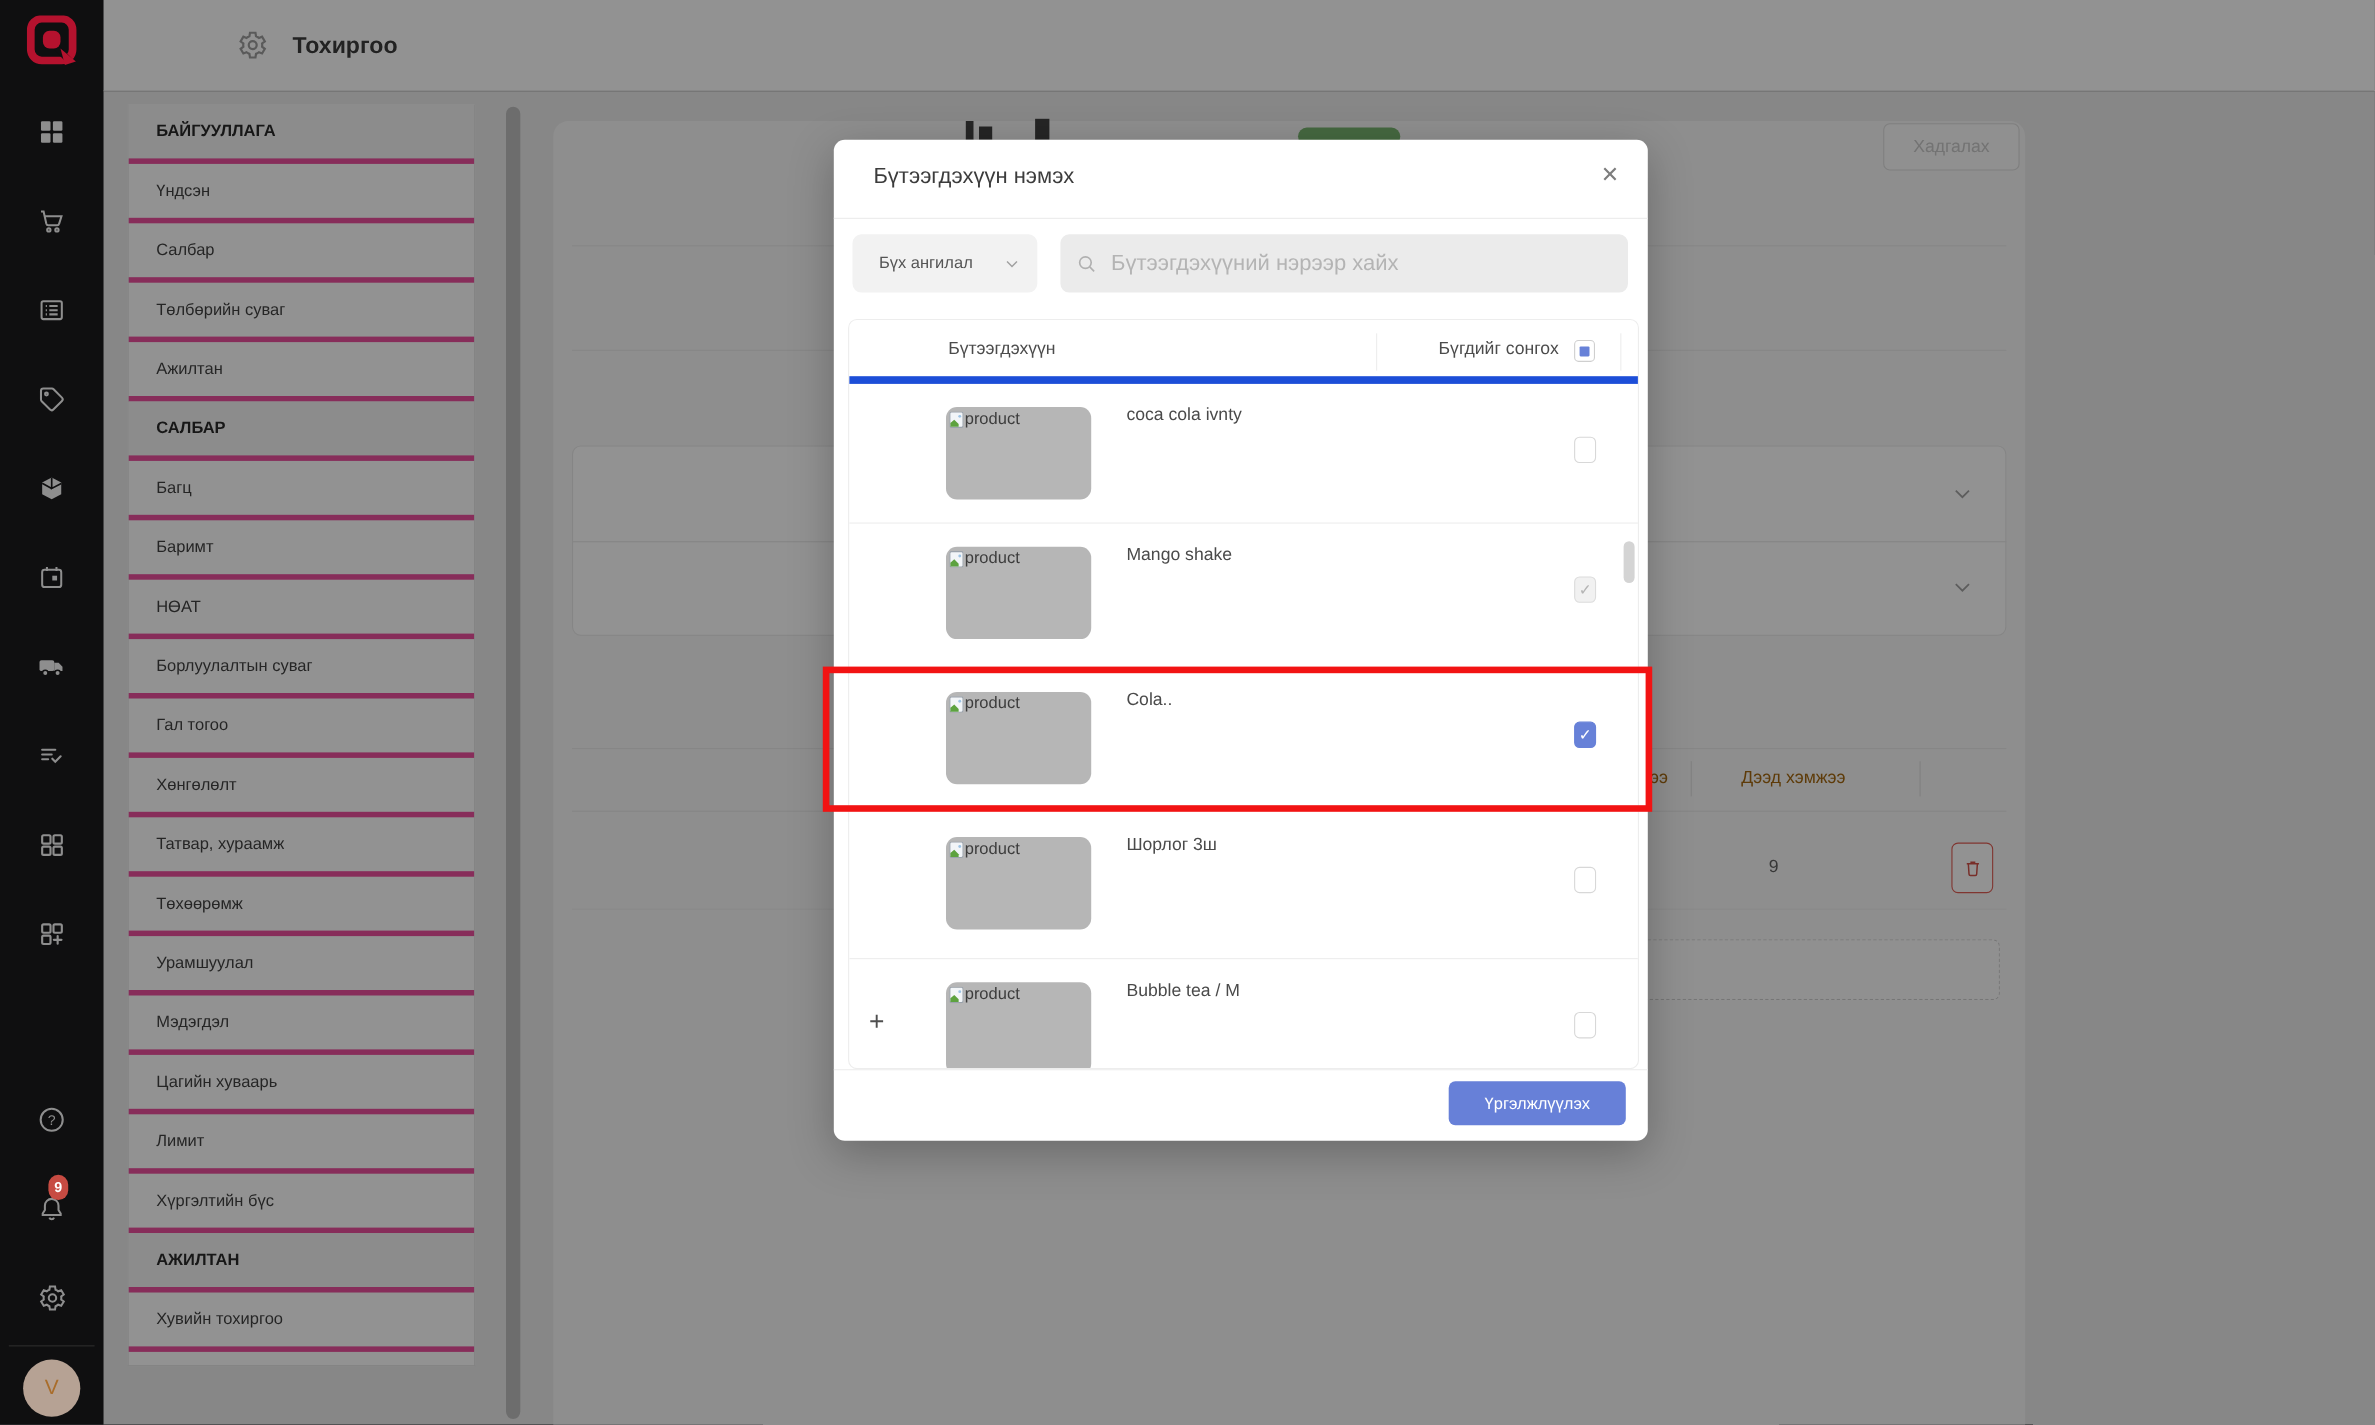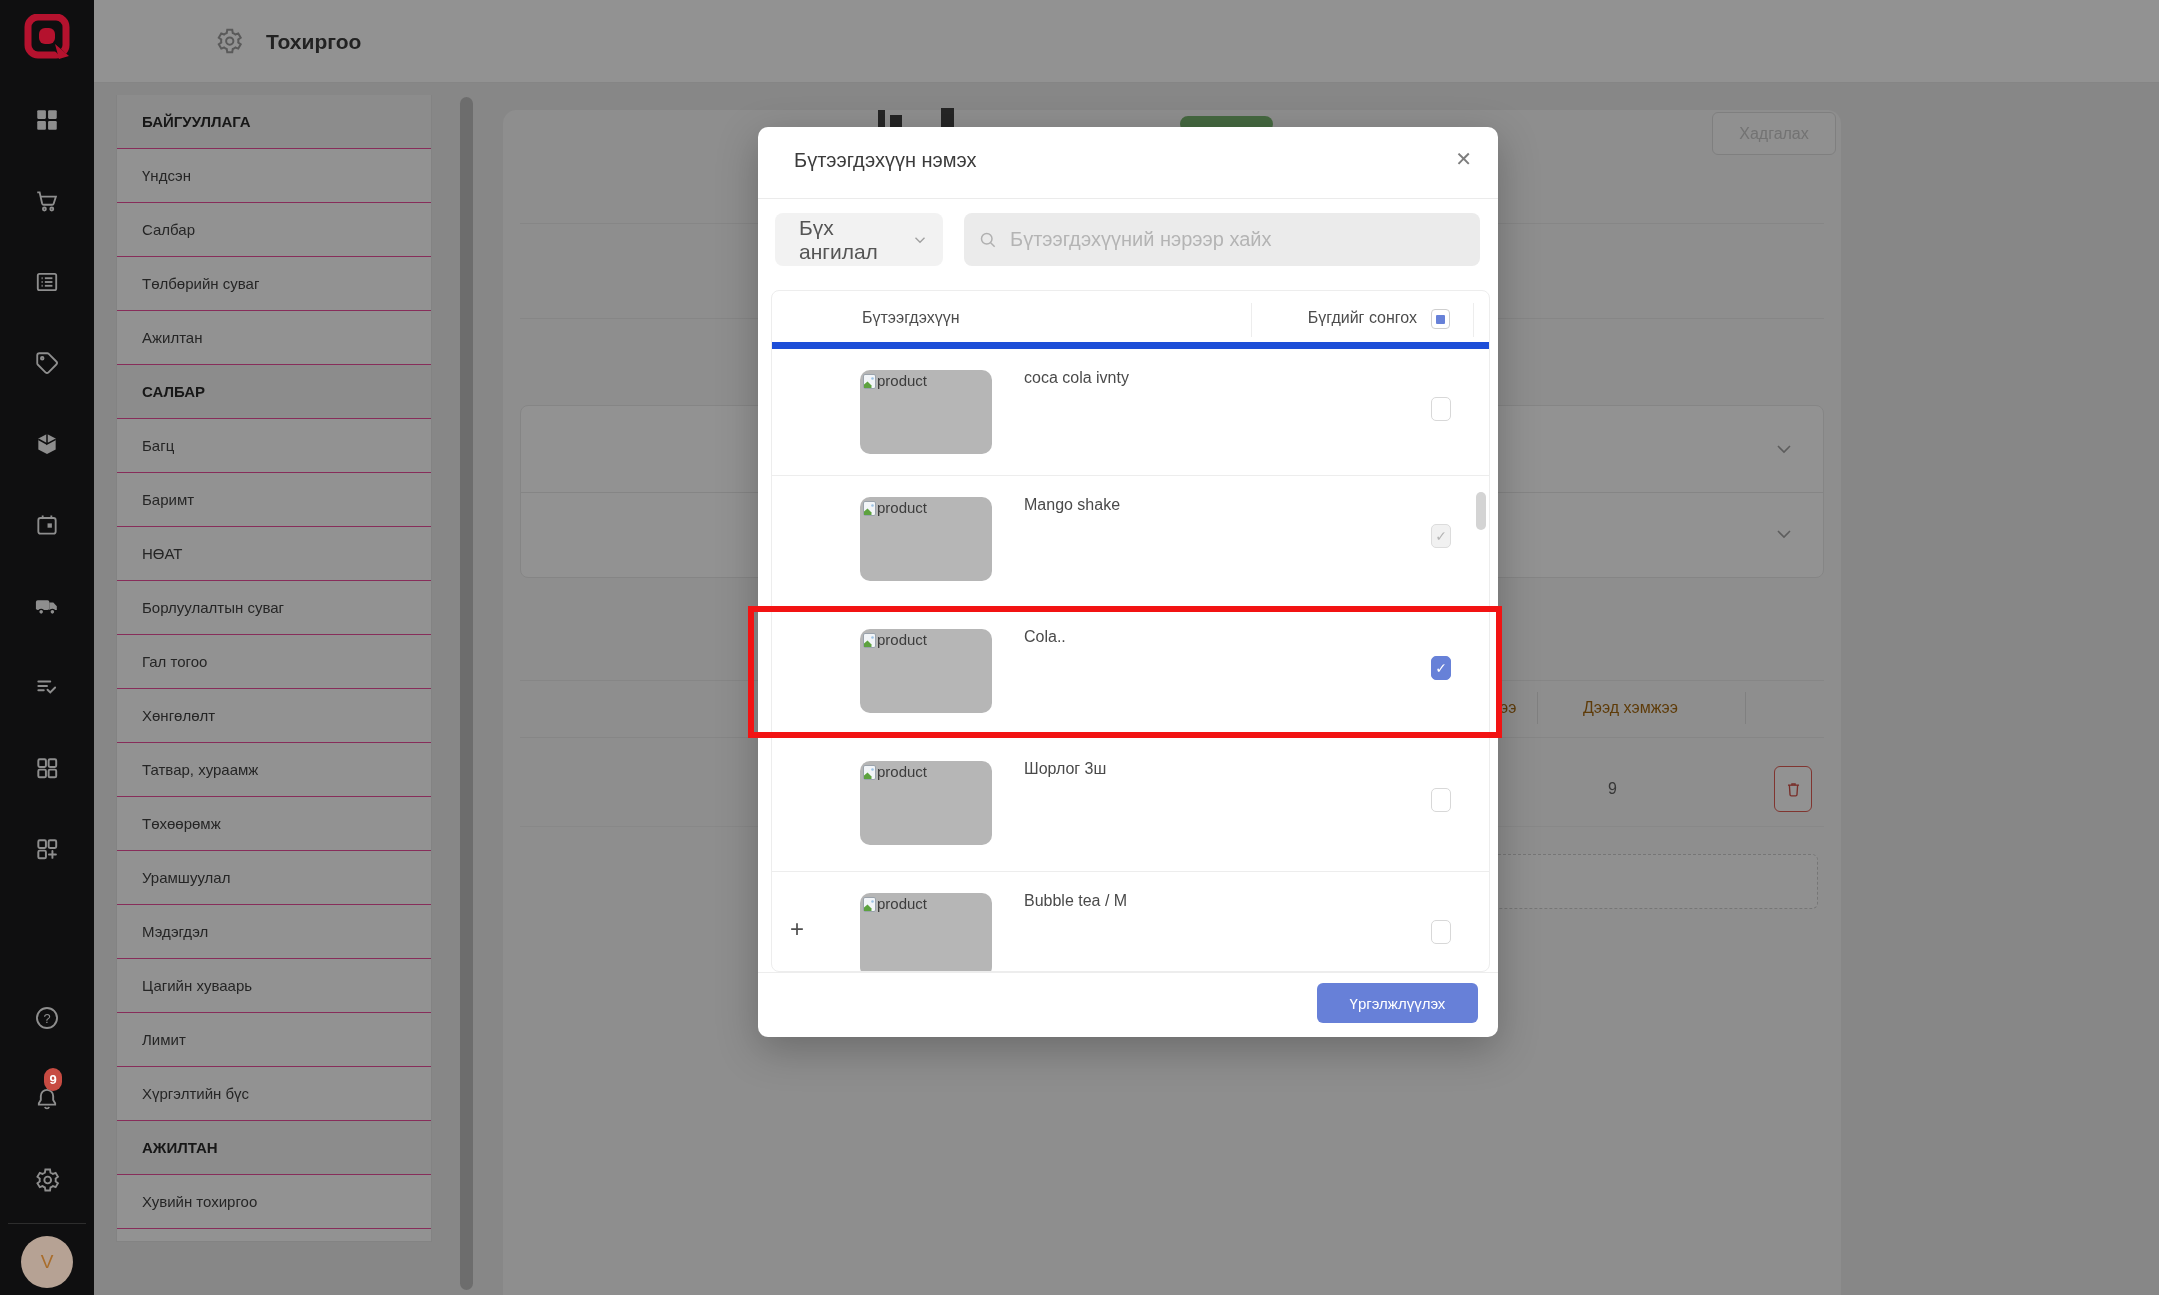--- a/index.html
+++ b/index.html
@@ -44,21 +44,21 @@
   .overlay{left:94px;top:0;width:2065px;height:1295px;background:rgba(13,13,13,0.45);z-index:50;}
 
   
   .modal{left:758px;top:127px;width:740px;height:910px;background:#fff;border-radius:10px;z-index:60;
          box-shadow:0 12px 40px rgba(0,0,0,.25);}
   .modal-title{left:36px;top:22px;font-size:20px;color:#3c3c3c;}
   .modal-close{right:26px;top:22px;font-size:20px;color:#7d7d7d;cursor:pointer;line-height:1;}
   .modal-hdiv{left:0;top:71px;width:740px;height:1px;background:#ebebeb;}
   .dropdown{left:17px;top:86px;width:168px;height:53px;background:#f2f2f2;border-radius:8px;cursor:pointer;
             display:flex;align-items:center;padding:0 14px 0 24px;}
-  .dropdown-label{flex:1;font-size:21px;color:#555;}
+  .dropdown-label{flex:1;font-size:15px;color:#555;}
   .searchbox{left:206px;top:86px;width:516px;height:53px;background:#ebebeb;border-radius:8px;display:flex;align-items:center;padding:0 14px;}
   .search-input{flex:1;border:none;outline:none;background:transparent;font-size:20px;color:#555;margin-left:10px;
                 font-family:"Liberation Sans","DejaVu Sans",sans-serif;}
   .search-input::placeholder{color:#b4b4b4;}
   .list{left:13px;top:163px;width:719px;height:682px;border:1px solid #ededed;border-radius:8px;overflow:hidden;}
   .list-header{left:0;top:0;width:719px;height:58px;border-bottom:7px solid #1d4ed8;}
   .col-product{left:90px;top:18px;font-size:16px;color:#4c4c4c;}
   .select-all-label{right:74px;top:18px;font-size:16px;color:#4c4c4c;}
   .vsep{width:1px;background:#ededed;}
   .row{left:0;width:719px;cursor:pointer;}
@@ -77,21 +77,21 @@
   .list-thumb{left:704px;top:201px;width:10px;height:38px;background:#d4d4d4;border-radius:5px;cursor:pointer;}
   .modal-footer{left:0;top:845px;width:740px;height:65px;border-top:1px solid #ededed;}
   .continue-btn{left:559px;top:10px;width:161px;height:40px;background:#6780d8;border-radius:6px;color:#fff;font-size:15px;
                 display:flex;align-items:center;justify-content:center;cursor:pointer;}
 
   
   .highlight{left:748px;top:606px;width:754px;height:132px;border:6px solid #f21313;z-index:70;}
 
   
   .sidebar{left:116px;top:95px;width:316px;background:#fff;border:1px solid #e4e4e4;border-top:none;}
-  .side-row{height:54px;border-bottom:1px solid #ec4899;display:flex;align-items:center;padding-left:25px;
+  .side-row{height:54px;border-bottom:5px solid #ec4899;display:flex;align-items:center;padding-left:25px;
             font-size:15px;color:#3a3a3a;cursor:pointer;box-sizing:border-box;}
   .side-row[data-type="header"]{background:#f4f4f4;font-weight:bold;color:#1f1f1f;cursor:default;}
   .side-scroll{left:460px;top:97px;width:13px;height:1193px;background:#bcbcbc;border-radius:7px;cursor:pointer;}
 
   svg{display:block;}
 </style>
 </head>
 <body>
 
 <div class="abs rail">

